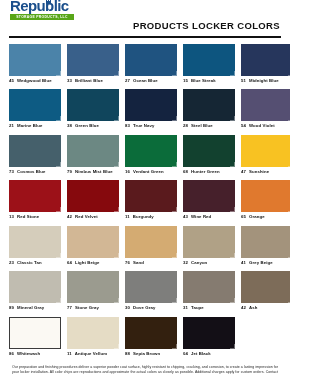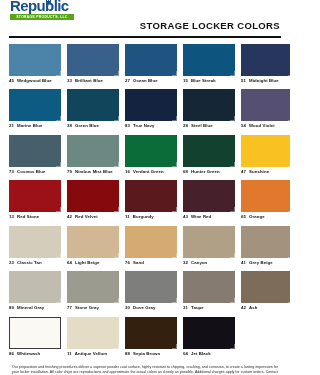--- a/index.html
+++ b/index.html
@@ -169,21 +169,21 @@
 <body>
 
 <div id="page">
 
   <div id="header">
     <div id="logo">
       <span id="logo-word">Republic</span>
       <span id="logo-bar-building"></span>
       <span id="logo-sub">STORAGE PRODUCTS, LLC</span>
     </div>
-    <div id="doc-title">STORAGE LOCKER COLORS</div>
+    <div id="doc-title">PRODUCTS LOCKER COLORS</div>
   </div>
   <div id="header-rule"></div>
 
   <div id="grid">
       <div class="row">
         <div class="cell">
           <div class="chip" style="background: rgb(75, 131, 169);"></div>
           <div class="caption">
             <span class="code">45</span>
             <span class="cname">Wedgwood Blue</span>

